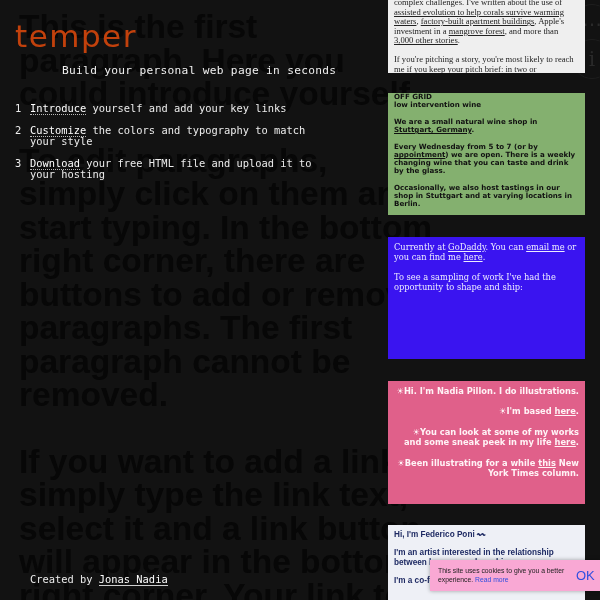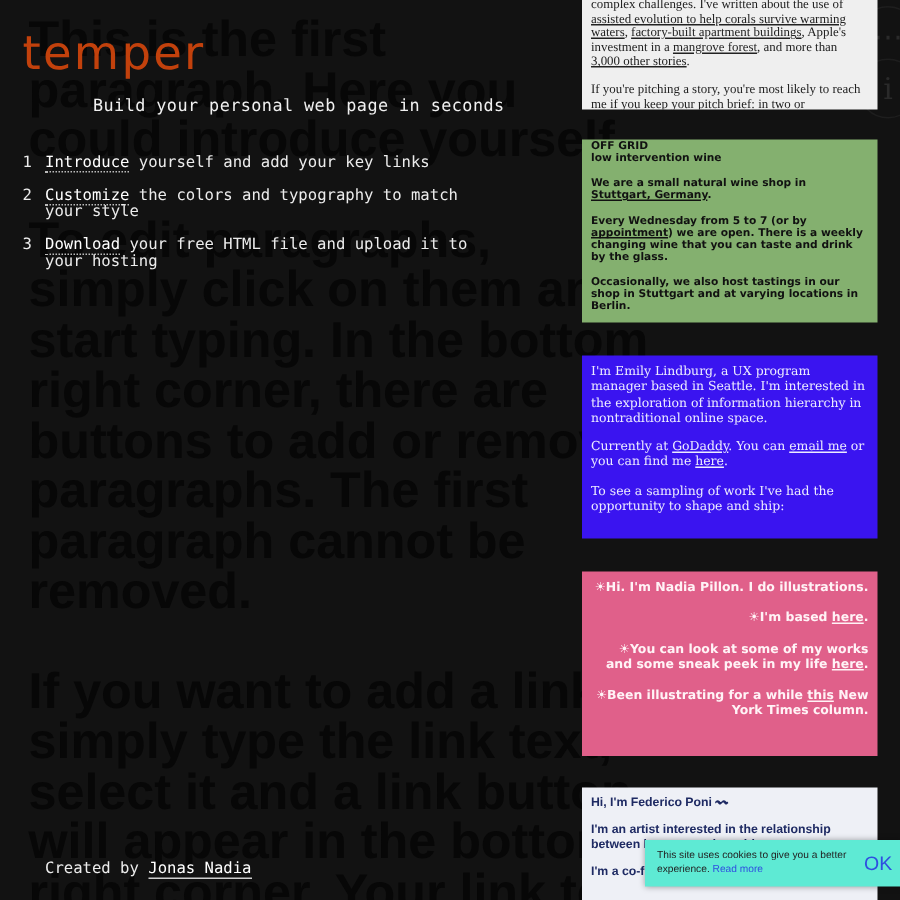--- a/index.html
+++ b/index.html
@@ -163,21 +163,21 @@
     line-height: 10px;
     padding-top: 5px;
   }
   .card-federico p { margin-bottom: 8px; }
 
   
   .cookie {
     position: absolute;
     left: 430px; top: 560px;
     width: 170px; height: 31px;
-    background: #5eead4;
+    background: #f9a8d4;
     z-index: 5;
     display: flex; align-items: center;
     padding-left: 8px;
     box-shadow: 0 0 4px rgba(0,0,0,0.35);
   }
   .cookie .msg {
     font-family: "Liberation Sans", sans-serif;
     font-size: 6.8px;
     line-height: 8.4px;
     color: #222;
@@ -241,21 +241,20 @@
   </div>
 
   <div class="card card-wine">
     <p><span>OFF GRID</span><br><span>low intervention wine</span></p>
     <p><span>We are a small natural wine shop in </span><u>Stuttgart, Germany</u><span>.</span></p>
     <p><span>Every Wednesday from 5 to 7 (or by </span><u>appointment</u><span>) we are open. There is a weekly changing wine that you can taste and drink by the glass.</span></p>
     <p>Occasionally, we also host tastings in our shop in Stuttgart and at varying locations in Berlin.</p>
   </div>
 
   <div class="card card-emily">
-    <p>I'm Emily Lindburg, a UX program manager based in Seattle. I'm interested in the exploration of information hierarchy in nontraditional online space.</p>
     <p><span>Currently at </span><u>GoDaddy</u><span>. You can </span><u>email me</u><span> or you can find me </span><u>here</u><span>.</span></p>
     <p>To see a sampling of work I've had the opportunity to shape and ship:</p>
   </div>
 
   <div class="card card-nadia">
     <p><span>☀</span><span>Hi. I'm Nadia Pillon. I do illustrations.</span></p>
     <p><span>☀</span><span>I'm based </span><u>here</u><span>.</span></p>
     <p><span>☀</span><span>You can look at some of my works and some sneak peek in my life </span><u>here</u><span>.</span></p>
     <p><span>☀</span><span>Been illustrating for a while </span><u>this</u><span> New York Times column.</span></p>
   </div>

